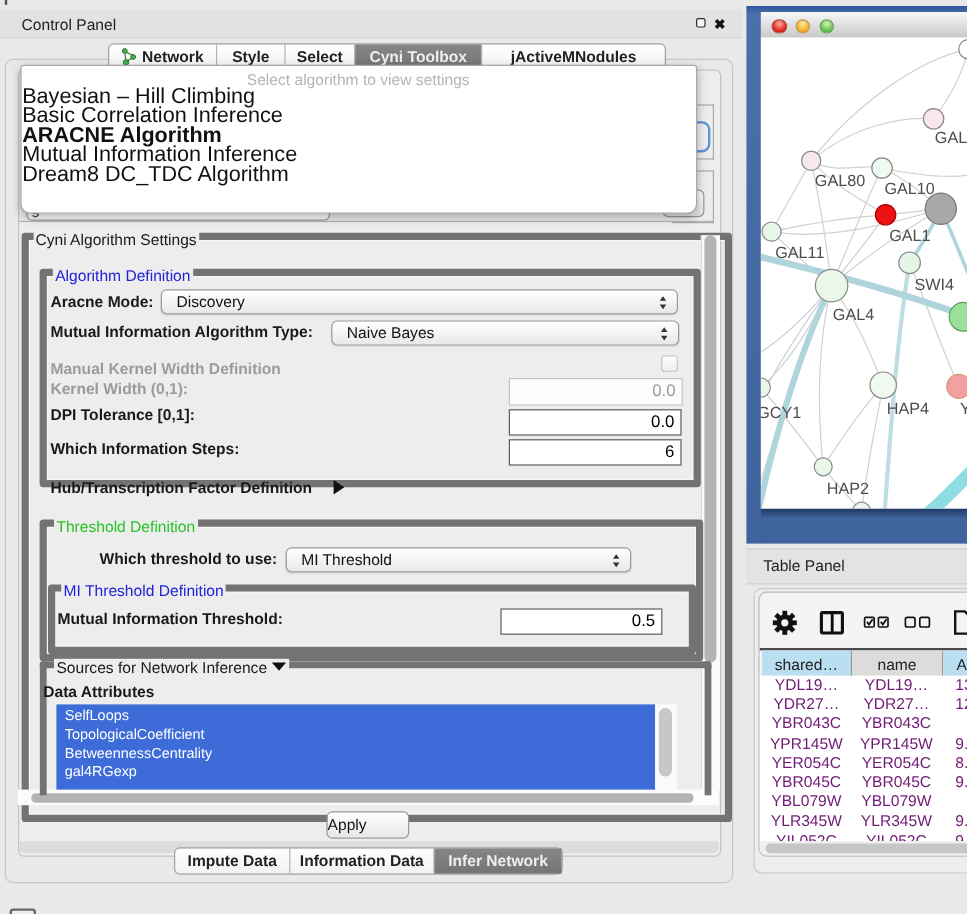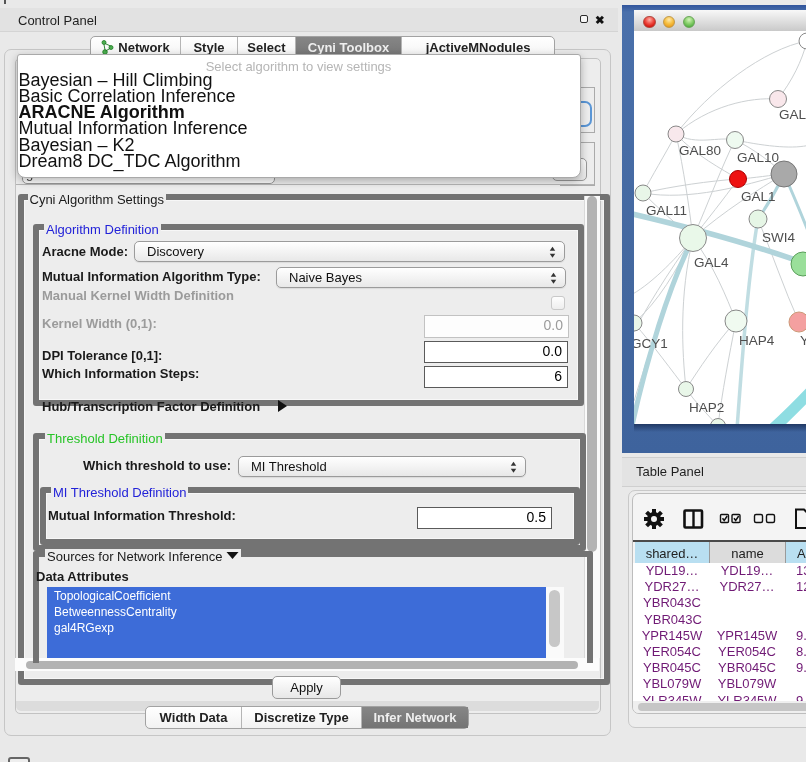--- a/index.html
+++ b/index.html
@@ -75,25 +75,25 @@
     </svg>
   </div>
 <div class="lbl" style="left:42px;top:269px;">Mutual Information Algorithm Type:</div>
 <div class="combo" style="left:276px;top:267px;width:288px;height:19px;">
     <span class="ct">Naive Bayes</span>
     <svg class="arr" viewBox="0 0 9 16">
       <path d="M4.5 1 L8 6 L1 6 Z" fill="#333"></path>
       <path d="M4.5 15 L8 10 L1 10 Z" fill="#333"></path>
     </svg>
   </div>
-<div class="lbl dis" style="left:42px;top:288px;">Manual Kernel Width Definition</div>
+<div class="lbl dis" style="left:42px;top:300px;">Manual Kernel Width Definition</div>
 <div class="abs" style="left:551px;top:296px;width:12px;height:12px;border:1px solid #c9c9c9;border-radius:3px;background:linear-gradient(#fefefe,#eee);"></div>
 <div class="lbl dis" style="left:42px;top:316px;">Kernel Width (0,1):</div>
 <div class="field" style="left:424px;top:315px;width:138px;height:20px;border:1px solid #c2c2c2;color:#9b9b9b;padding:1px 5px 0 0;background:#fdfdfd;">0.0</div>
-<div class="lbl" style="left:42px;top:348px;">DPI Tolerance [0,1]:</div>
+<div class="lbl" style="left:42px;top:338px;">DPI Tolerance [0,1]:</div>
 <div class="field" style="left:424px;top:341px;width:137px;height:19px;border:1.5px solid #5a5a5a;color:#000;padding:1px 5px 0 0;">0.0</div>
 <div class="lbl" style="left:42px;top:366px;">Which Information Steps:</div>
 <div class="field" style="left:424px;top:366px;width:137px;height:19px;border:1.5px solid #5a5a5a;color:#000;padding:1px 5px 0 0;">6</div>
 <div class="lbl" style="left:42px;top:399px;">Hub/Transcription Factor Definition</div>
 <svg class="abs" style="left:276px;top:399px;" width="12" height="14" viewBox="0 0 12 14">
     <path d="M2 1 L11 7 L2 13 Z" fill="#111"></path>
   </svg>
 
 <div class="groupbox" style="left:33px;top:433px;width:541px;height:106px;">
   <div class="gtitle" style="left:6px;color:#27c427;">Threshold Definition</div>
@@ -112,43 +112,43 @@
 <div class="lbl" style="left:48px;top:508px;">Mutual Information Threshold:</div>
 <div class="field" style="left:417px;top:507px;width:128px;height:19px;border:1.5px solid #5a5a5a;color:#000;padding:1px 5px 0 0;">0.5</div>
 
 <div class="groupbox" style="left:33px;top:551px;width:548px;height:106px;border-bottom:none;box-shadow:none;border-bottom-left-radius:0;border-bottom-right-radius:0;">
   <div class="gtitle" style="left:6px;color:#1a1a1a;font-weight:normal;">Sources for Network Inference <svg width="13" height="9" viewBox="0 0 13 9" style="vertical-align:1px;">
         <path d="M0.5 1 L12.5 1 L6.5 8 Z" fill="#111"></path>
       </svg></div>
 </div>
 <div class="lbl" style="left:36px;top:569px;">Data Attributes</div>
 <div class="abs" style="left:47px;top:587px;width:499px;height:71px;background:#3d6cd8;color:#fff;font-size:12px;line-height:15.8px;padding-top:2px;box-sizing:border-box;">
+  <div style="padding-left:7px;">SelfLoops</div>
   <div style="padding-left:7px;">TopologicalCoefficient</div>
   <div style="padding-left:7px;">BetweennessCentrality</div>
   <div style="padding-left:7px;">gal4RGexp</div>
 </div>
 <div class="abs" style="left:546px;top:587px;width:18px;height:71px;background:#fafafa;"></div>
 <div class="abs" style="left:549px;top:590px;width:11px;height:57px;background:#c7c7c7;border-radius:6px;"></div>
 
-<div class="abs" style="left:272px;top:676px;width:67px;height:21px;border:1px solid #9a9a9a;border-radius:5px;background:linear-gradient(#ffffff,#e7e7e7);text-align:center;font-size:13px;color:#111;line-height:21px;">Apply</div>
+<div class="abs" style="left:272px;top:676px;width:67px;height:21px;border:1px solid #9a9a9a;border-radius:5px;background:linear-gradient(#ffffff,#e7e7e7);font-size:13px;color:#111;line-height:21px;">Apply</div>
 
 <div class="seg" style="left:145px;top:706px;">
-  <div class="s" style="width:96px;">Width Data</div>
-  <div class="s" style="width:120px;">Discretize Type</div>
+  <div class="s" style="width:96px;">Impute Data</div>
+  <div class="s" style="width:120px;">Information Data</div>
   <div class="s sel" style="width:106px;">Infer Network</div>
 </div>
 
 <div class="abs" style="left:16.5px;top:53.5px;width:562px;height:122px;background:#fff;border:1px solid #a9a9a9;border-radius:3px 3px 8px 8px;box-shadow:0 3px 8px rgba(0,0,0,.28);z-index:30;">
   <div class="abs" style="left:0;right:0;top:4px;text-align:center;color:#b5b5b5;font-size:13px;">Select algorithm to view settings</div>
   <div class="abs" style="left:1px;top:17px;font-size:18px;color:#111;line-height:16.3px;">
     <div>Bayesian – Hill Climbing</div>
     <div>Basic Correlation Inference</div>
     <div style="font-weight:bold;">ARACNE Algorithm</div>
     <div>Mutual Information Inference</div>
-    <div>Bayesian – K2</div>
     <div>Dream8 DC_TDC Algorithm</div>
   </div>
 </div>
 
 <div class="abs" style="left:622px;top:5px;width:184px;height:448px;background:linear-gradient(180deg,#30549c 0px,#4a70ab 7px,#44689f 60%,#3e639d 100%);"></div>
 <div class="abs" style="left:634px;top:10px;width:172px;height:21px;background:linear-gradient(#f8f8f8,#c9c9c9);border-bottom:1px solid #8a8a8a;"></div>
 <div class="abs" style="left:643px;top:15.5px;width:12.5px;height:12.5px;border-radius:50%;background:radial-gradient(circle at 50% 28%,#ffb0a8 0%,#ee4b42 45%,#d71a12 75%,#a50b06 100%);border:1px solid #b04a42;box-sizing:border-box;"></div>
 <div class="abs" style="left:662.5px;top:15.5px;width:12.5px;height:12.5px;border-radius:50%;background:radial-gradient(circle at 50% 28%,#ffe9ae 0%,#f6c145 45%,#eda323 75%,#b57708 100%);border:1px solid #c29a4a;box-sizing:border-box;"></div>
 <div class="abs" style="left:682.5px;top:15.5px;width:12.5px;height:12.5px;border-radius:50%;background:radial-gradient(circle at 50% 28%,#d2f5b8 0%,#8ad06e 45%,#5cb648 75%,#2f8c22 100%);border:1px solid #6aa55a;box-sizing:border-box;"></div>
 <div class="abs" style="left:634px;top:31px;width:172px;height:393px;background:#fff;overflow:hidden;">
@@ -265,21 +265,21 @@
     <div style="display:flex;">
         <span style="width:74px;text-align:center;flex:none;">YDL19…</span>
         <span style="width:76px;text-align:center;flex:none;">YDL19…</span>
         <span style="padding-left:11px;">13…</span>
       </div>
     <div style="display:flex;">
         <span style="width:74px;text-align:center;flex:none;">YDR27…</span>
         <span style="width:76px;text-align:center;flex:none;">YDR27…</span>
         <span style="padding-left:11px;">12…</span>
       </div>
-    <div style="display:flex;flex-direction:column;">
+    <div style="display:flex;">
         <span style="width:74px;text-align:center;flex:none;">YBR043C</span>
         <span style="width:76px;text-align:center;flex:none;">YBR043C</span>
         <span></span>
       </div>
     <div style="display:flex;">
         <span style="width:74px;text-align:center;flex:none;">YPR145W</span>
         <span style="width:76px;text-align:center;flex:none;">YPR145W</span>
         <span style="padding-left:11px;">9.</span>
       </div>
     <div style="display:flex;">

